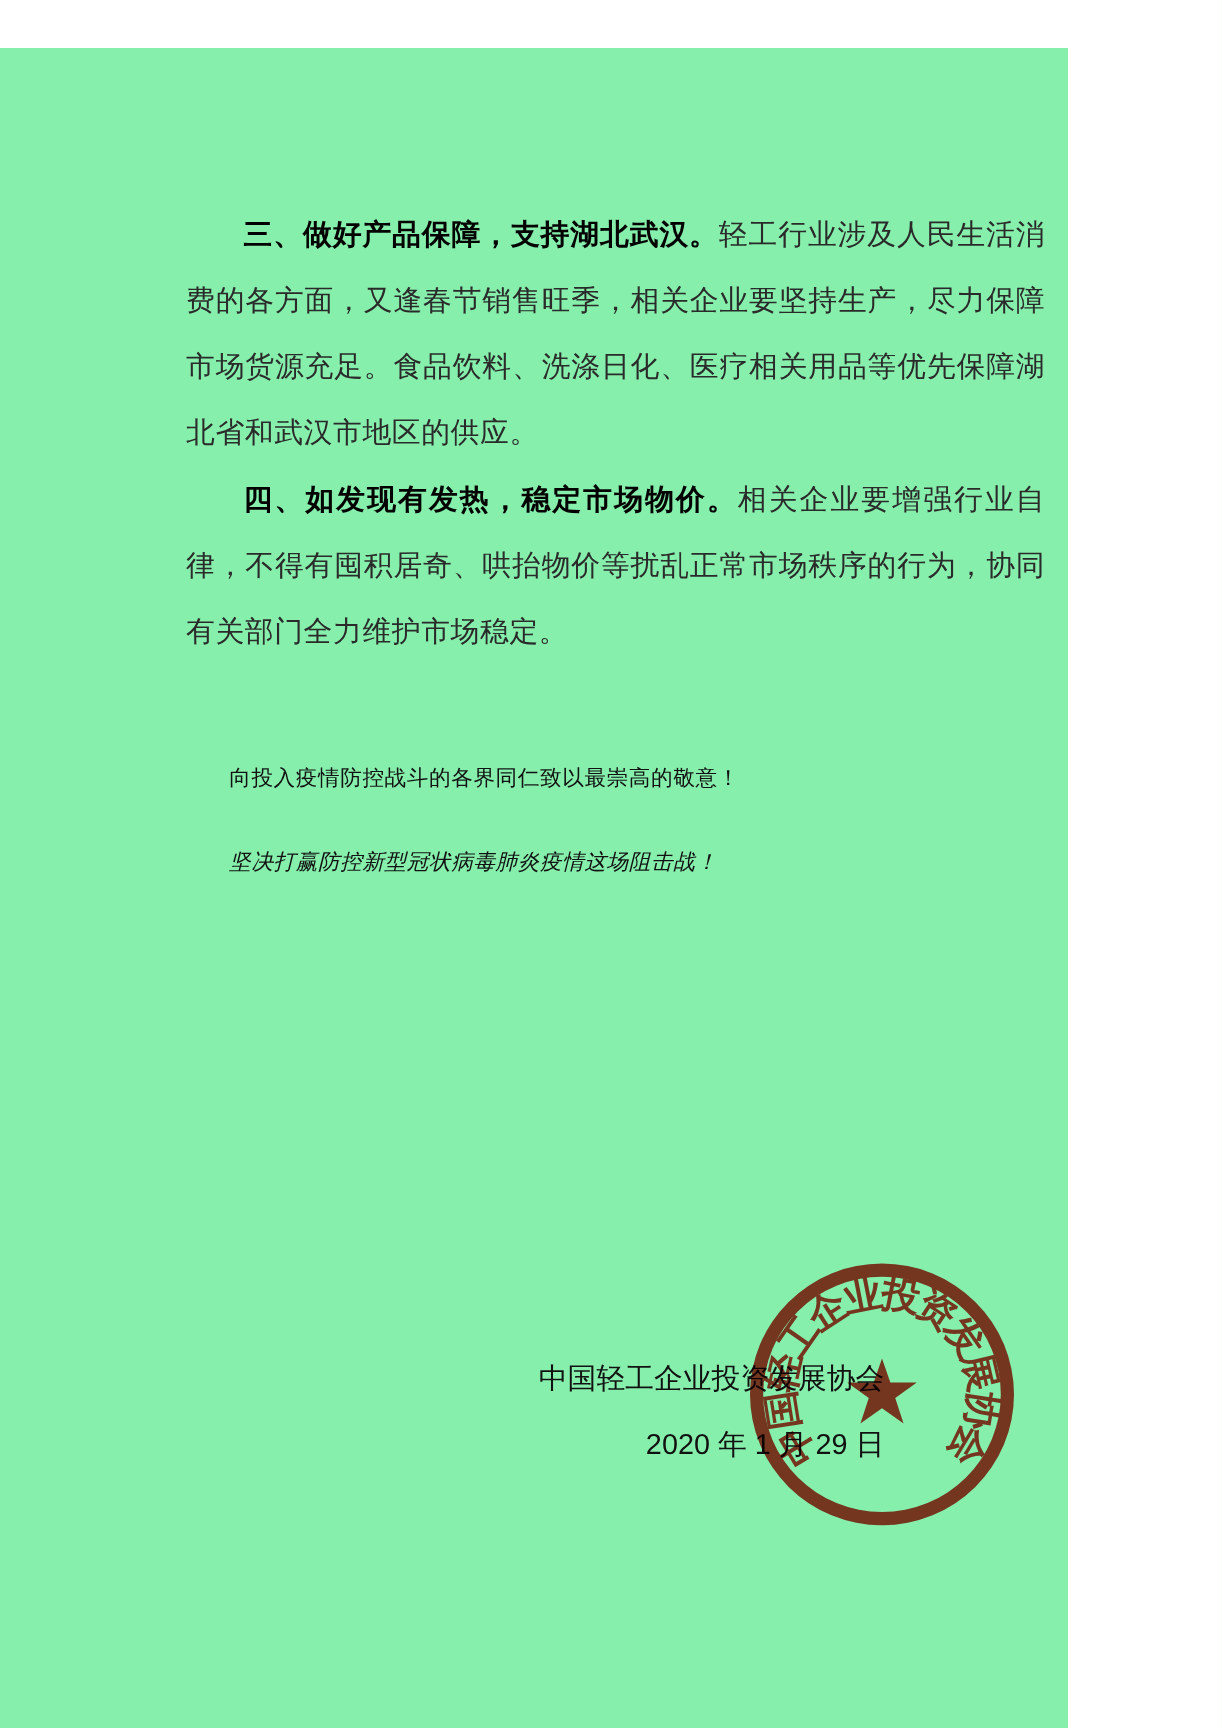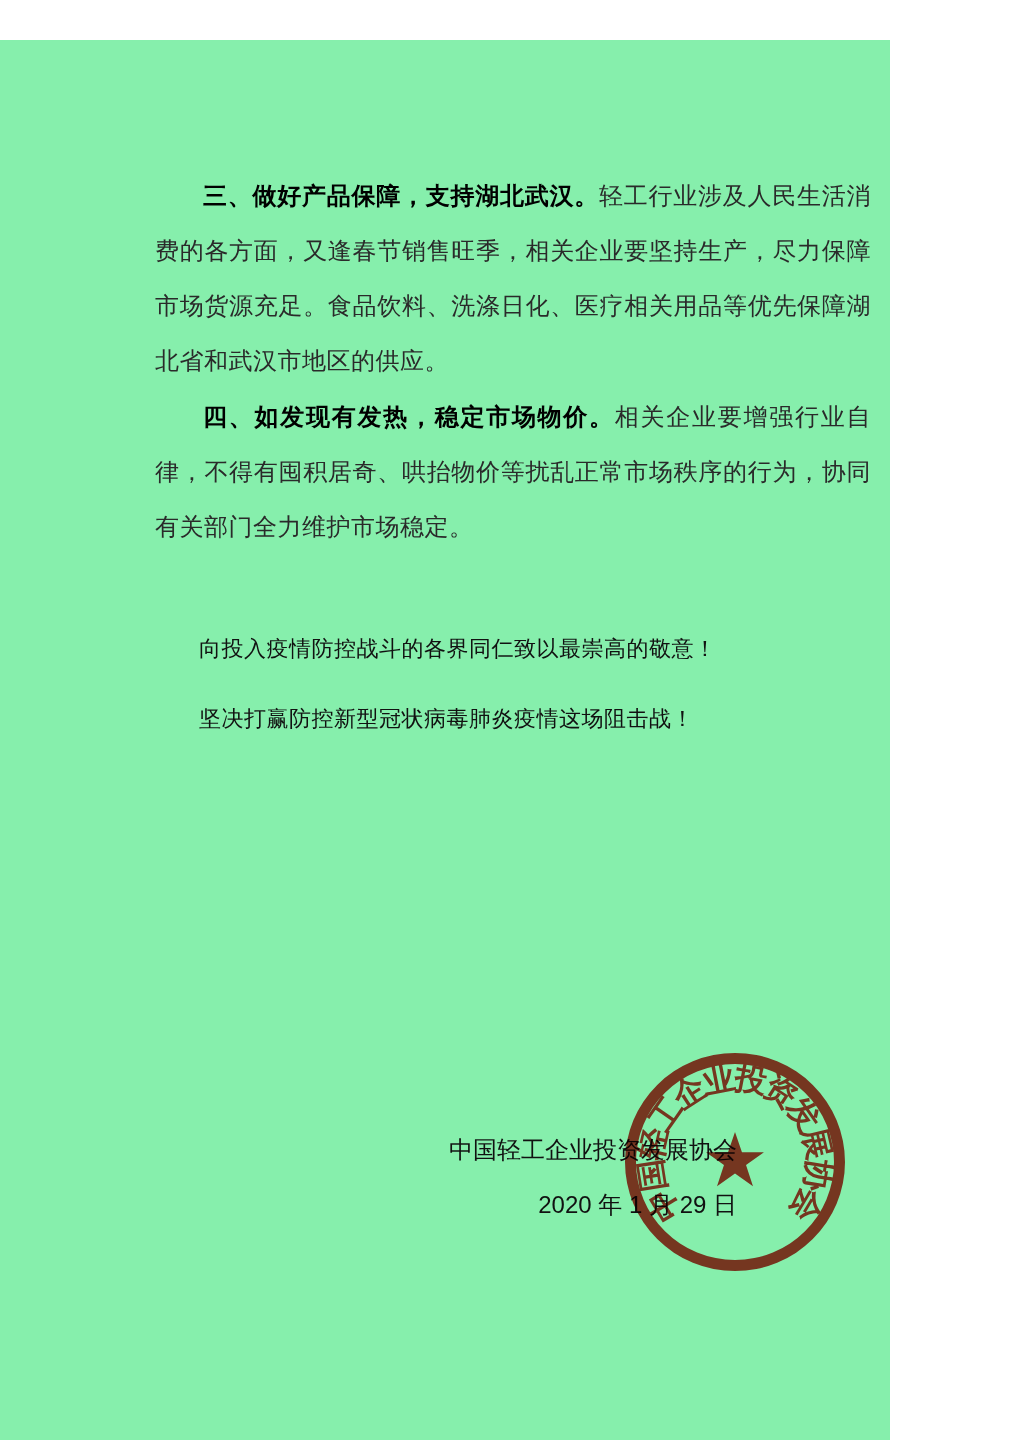--- a/index.html
+++ b/index.html
@@ -30,26 +30,26 @@
   .para .lead {
     font-family: "Liberation Sans", "DejaVu Sans", sans-serif;
     font-weight: 700;
     color: #000000;
   }
   .closing-block { margin-top: 66px; }
   .closing-line {
     margin: 0;
     text-indent: 2em;
     font-family: "Liberation Sans", "DejaVu Sans", sans-serif;
-    font-size: 22px;
+    font-size: 18px;
     line-height: 55px;
     color: #111111;
     letter-spacing: 0.5px;
   }
-  .closing-line.second { margin-top: 15px; }
+  .closing-line.second { margin-top: 15px; font-style: italic; }
   .sig-org {
     position: absolute;
     top: 1095px;
     right: 153px;
     font-family: "Liberation Sans", "DejaVu Sans", sans-serif;
     font-size: 24px;
     line-height: 30px;
     color: #111111;
     z-index: 1;
     white-space: nowrap;

